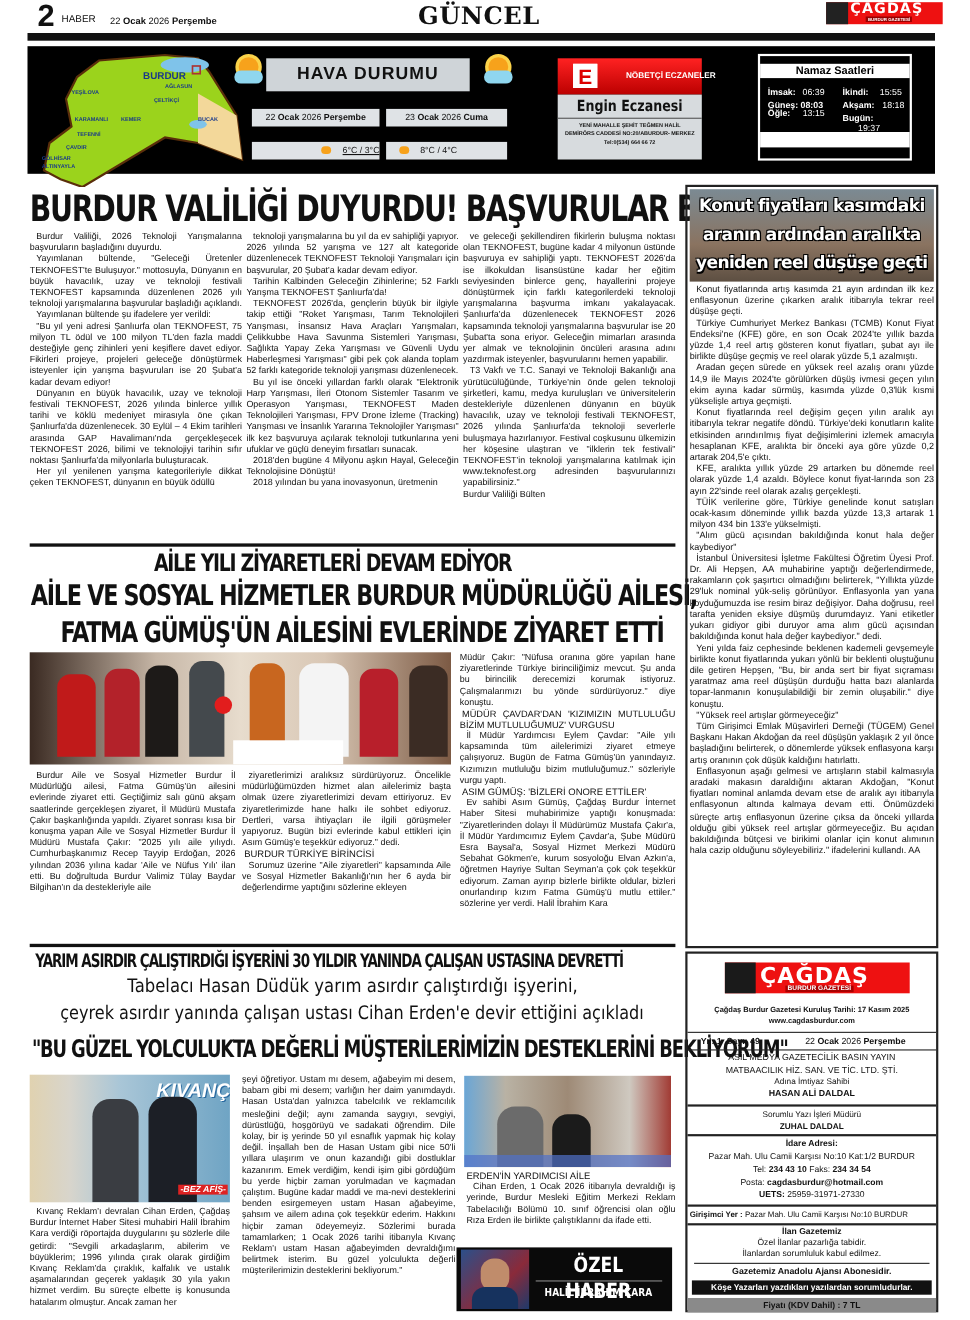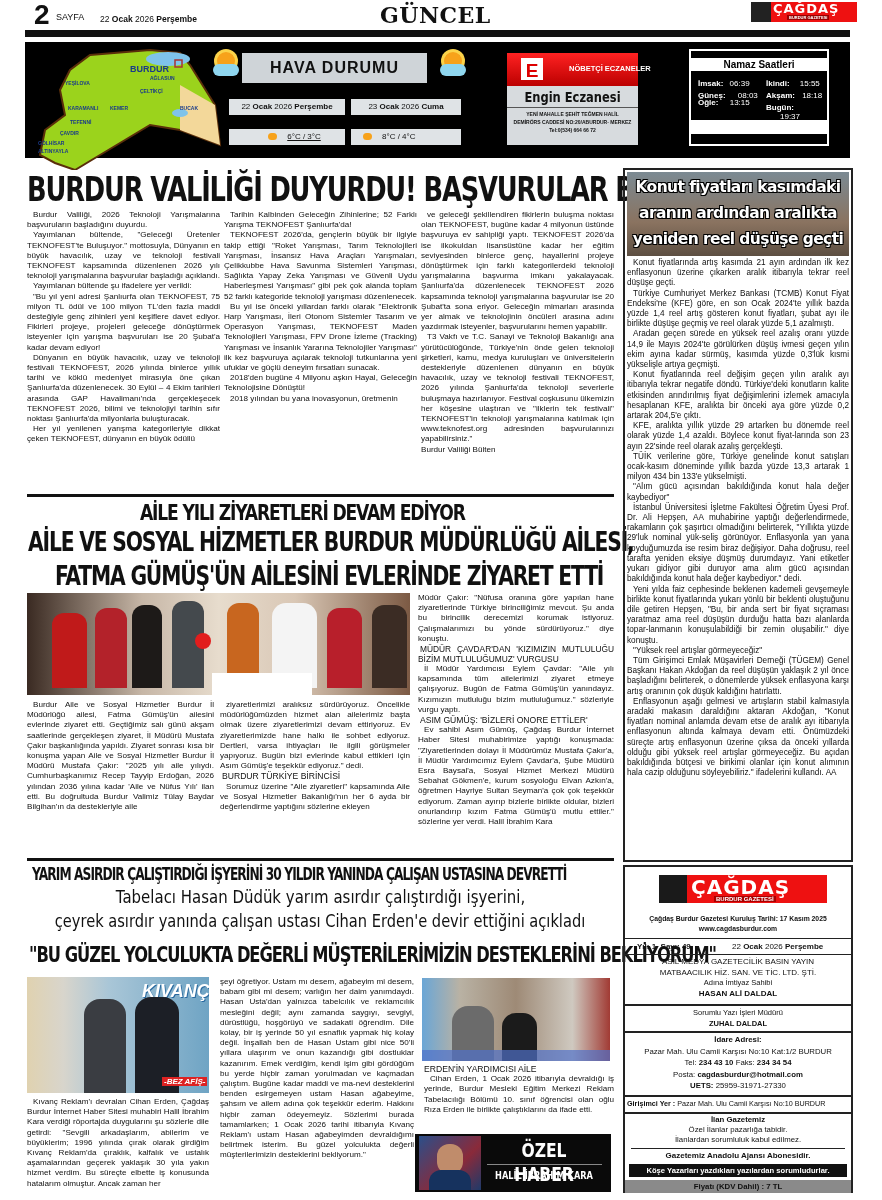--- a/index.html
+++ b/index.html
@@ -20,21 +20,21 @@
   #section { left: 380px; top: 2px; font-family: "DejaVu Serif", serif; font-weight: bold; font-size: 22px; letter-spacing: 0.5px; }
   .logo { position: absolute; background: #e11; color: #fff; font-weight: bold; text-align: center; }
   #hava { left: 242px; top: 53px; width: 185px; height: 30px; background: #cfd4d8; font-weight: bold; font-size: 16px; text-align: center; line-height: 30px; letter-spacing: 1px; }
   .wbox { position: absolute; background: #dfe3e6; font-size: 8px; text-align: center; }
   .nz-row { position: absolute; font-size: 8px; color: #fff; font-weight: bold; }
 </style>
 </head>
 <body>
 
 <div class="abs" id="page-num">2</div>
-<div class="abs" id="sayfa">SAYFA</div>
+<div class="abs" id="sayfa">HABER</div>
 <div class="abs" id="hdr-date">
   <span>22</span>
   <b>Ocak</b>
   <span>2026</span>
   <b>Perşembe</b>
 </div>
 <div class="abs" id="section">GÜNCEL</div>
 <div class="logo" style="left:751px;top:2px;width:106px;height:20px;">
   <div style="position:absolute;left:0;top:0;width:20px;height:20px;background:#222;"></div>
   <div style="position:absolute;left:22px;top:-1px;font-size:13px;letter-spacing:1px;font-family:'DejaVu Sans',sans-serif;">ÇAĞDAŞ</div>
@@ -69,21 +69,21 @@
 <div class="abs" style="left:440px;top:50px;width:26px;height:32px;">
   <div style="position:absolute;left:4px;top:2px;width:18px;height:18px;border-radius:50%;background:#f7a21b;box-shadow:0 0 0 3px #fbd34a;"></div>
   <div style="position:absolute;left:0;top:14px;width:26px;height:12px;border-radius:8px;background:#8fd6ef;"></div>
 </div>
 <div class="wbox" style="left:229px;top:99px;width:116px;height:16px;line-height:16px;">
   <span>22</span> <b>Ocak</b> <span>2026</span> <b>Perşembe</b>
 </div>
 <div class="wbox" style="left:351px;top:99px;width:110px;height:16px;line-height:16px;">
   <span>23</span> <b>Ocak</b> <span>2026</span> <b>Cuma</b>
 </div>
-<div class="wbox" style="left:229px;top:129px;width:116px;height:16px;line-height:16px;text-align:center;padding-left:15px;text-decoration:underline;">
+<div class="wbox" style="left:229px;top:129px;width:116px;height:16px;line-height:16px;text-align:right;padding-left:15px;text-decoration:underline;">
   <span style="display:inline-block;width:9px;height:7px;border-radius:4px;background:#f7a21b;vertical-align:middle;margin-right:10px;"></span><span>6°C / 3°C</span>
 </div>
 <div class="wbox" style="left:351px;top:129px;width:110px;height:16px;line-height:16px;text-align:left;padding-left:12px;">
   <span style="display:inline-block;width:9px;height:7px;border-radius:4px;background:#f7a21b;vertical-align:middle;margin-right:10px;"></span><span>8°C / 4°C</span>
 </div>
 
 <div class="abs" style="left:507px;top:53px;width:131px;height:33px;background:linear-gradient(#f22,#b00);">
   <div style="position:absolute;left:14px;top:5px;width:22px;height:22px;background:#fff;color:#d00;font-weight:bold;font-size:19px;text-align:center;line-height:22px;border:2px solid #fff;">E</div>
   <div style="position:absolute;left:62px;top:11px;font-size:7.5px;font-weight:bold;color:#fff;white-space:nowrap;">NÖBETÇİ ECZANELER</div>
 </div>
@@ -91,38 +91,39 @@
   <div style="font-size:14px;font-weight:bold;font-family:'DejaVu Sans',sans-serif;transform:scaleX(0.82);margin-top:3px;white-space:nowrap;">Engin Eczanesi</div>
   <div style="border-top:1px solid #555;margin:2px 0;"></div>
   <div style="font-size:5px;font-weight:bold;line-height:8px;">YENİ MAHALLE ŞEHİT TEĞMEN HALİL</div>
   <div style="font-size:5px;font-weight:bold;line-height:8px;">DEMİRÖRS CADDESİ NO:20/ABURDUR- MERKEZ</div>
   <div style="font-size:5px;font-weight:bold;line-height:8px;">Tel:0(534) 664 66 72</div>
 </div>
 
 <div class="abs" style="left:689px;top:49px;width:140px;height:97px;background:#000;border:2px solid #fff;">
   <div style="position:absolute;left:0;right:0;top:7px;height:13px;background:#fff;color:#000;font-weight:bold;font-size:10px;text-align:center;line-height:13px;">Namaz Saatleri</div>
   <div class="nz-row" style="left:7px;top:28px;"><span>İmsak:</span> <span style="margin-left:4px;font-weight:normal">06:39</span></div>
-  <div class="nz-row" style="left:7px;top:40px;"><span>Güneş:</span> <span style="margin-left:10px;font-weight:normal">08:03</span></div>
+  <div class="nz-row" style="left:7px;top:40px;"><span>Güneş:</span> <span style="margin-left:0;font-weight:bold">08:03</span></div>
   <div class="nz-row" style="left:7px;top:47px;"><span>Öğle:</span> <span style="margin-left:9px;font-weight:normal">13:15</span></div>
   <div class="nz-row" style="left:75px;top:28px;"><span>İkindi:</span> <span style="margin-left:8px;font-weight:normal">15:55</span></div>
   <div class="nz-row" style="left:75px;top:40px;"><span>Akşam:</span> <span style="margin-left:5px;font-weight:normal">18:18</span></div>
   <div class="nz-row" style="left:75px;top:52px;"><span>Bugün:</span> <span style="margin-left:14px;font-weight:normal">19:37</span></div>
   <div style="position:absolute;left:0;right:0;bottom:10px;height:14px;background:#fff;"></div>
 </div>
 
 <div class="abs headline" style="left:27px;top:172px;font-size:33px;line-height:36px;">BURDUR VALİLİĞİ DUYURDU! BAŞVURULAR BAŞLADI</div>
 <div class="col p" style="left:27px;top:210px;width:193px;">
   <p>Burdur Valiliği, 2026 Teknoloji Yarışmalarına başvuruların başladığını duyurdu.</p>
   <p>Yayımlanan bültende, "Geleceği Üretenler TEKNOFEST'te Buluşuyor." mottosuyla, Dünyanın en büyük havacılık, uzay ve teknoloji festivali TEKNOFEST kapsamında düzenlenen 2026 yılı teknoloji yarışmalarına başvurular başladığı açıklandı.</p>
   <p><b>Yayımlanan bültende şu ifadelere yer verildi:</b></p>
   <p>"Bu yıl yeni adresi Şanlıurfa olan TEKNOFEST, 75 milyon TL ödül ve 100 milyon TL'den fazla maddi desteğiyle genç zihinleri yeni keşiflere davet ediyor. Fikirleri projeye, projeleri geleceğe dönüştürmek isteyenler için yarışma başvuruları ise 20 Şubat'a kadar devam ediyor!</p>
   <p>Dünyanın en büyük havacılık, uzay ve teknoloji festivali TEKNOFEST, 2026 yılında binlerce yıllık tarihi ve köklü medeniyet mirasıyla öne çıkan Şanlıurfa'da düzenlenecek. 30 Eylül – 4 Ekim tarihleri arasında GAP Havalimanı'nda gerçekleşecek TEKNOFEST 2026, bilimi ve teknolojiyi tarihin sıfır noktası Şanlıurfa'da milyonlarla buluşturacak.</p>
   <p>Her yıl yenilenen yarışma kategorileriyle dikkat çeken TEKNOFEST, dünyanın en büyük ödüllü</p>
 </div>
 <div class="col p" style="left:224px;top:210px;width:193px;">
+  <p>teknoloji yarışmalarına bu yıl da ev sahipliği yapıyor. 2026 yılında 52 yarışma ve 127 alt kategoride düzenlenecek TEKNOFEST Teknoloji Yarışmaları için başvurular, 20 Şubat'a kadar devam ediyor.</p>
   <p><b>Tarihin Kalbinden Geleceğin Zihinlerine; 52 Farklı Yarışma TEKNOFEST Şanlıurfa'da!</b></p>
   <p>TEKNOFEST 2026'da, gençlerin büyük bir ilgiyle takip ettiği "Roket Yarışması, Tarım Teknolojileri Yarışması, İnsansız Hava Araçları Yarışmaları, Çelikkubbe Hava Savunma Sistemleri Yarışması, Sağlıkta Yapay Zeka Yarışması ve Güvenli Uydu Haberleşmesi Yarışması" gibi pek çok alanda toplam 52 farklı kategoride teknoloji yarışması düzenlenecek.</p>
   <p>Bu yıl ise önceki yıllardan farklı olarak "Elektronik Harp Yarışması, İleri Otonom Sistemler Tasarım ve Operasyon Yarışması, TEKNOFEST Maden Teknolojileri Yarışması, FPV Drone İzleme (Tracking) Yarışması ve İnsanlık Yararına Teknolojiler Yarışması" ilk kez başvuruya açılarak teknoloji tutkunlarına yeni ufuklar ve güçlü deneyim fırsatları sunacak.</p>
   <p><b>2018'den bugüne 4 Milyonu aşkın Hayal, Geleceğin Teknolojisine Dönüştü!</b></p>
   <p>2018 yılından bu yana inovasyonun, üretmenin</p>
 </div>
 <div class="col p" style="left:421px;top:210px;width:193px;">
   <p>ve geleceği şekillendiren fikirlerin buluşma noktası olan TEKNOFEST, bugüne kadar 4 milyonun üstünde başvuruya ev sahipliği yaptı. TEKNOFEST 2026'da ise ilkokuldan lisansüstüne kadar her eğitim seviyesinden binlerce genç, hayallerini projeye dönüştürmek için farklı kategorilerdeki teknoloji yarışmalarına başvurma imkanı yakalayacak. Şanlıurfa'da düzenlenecek TEKNOFEST 2026 kapsamında teknoloji yarışmalarına başvurular ise 20 Şubat'ta sona eriyor. Geleceğin mimarları arasında yer almak ve teknolojinin öncüleri arasına adını yazdırmak isteyenler, başvurularını hemen yapabilir.</p>
   <p>T3 Vakfı ve T.C. Sanayi ve Teknoloji Bakanlığı ana yürütücülüğünde, Türkiye'nin önde gelen teknoloji şirketleri, kamu, medya kuruluşları ve üniversitelerin destekleriyle düzenlenen dünyanın en büyük havacılık, uzay ve teknoloji festivali TEKNOFEST, 2026 yılında Şanlıurfa'da teknoloji severlerle buluşmaya hazırlanıyor. Festival coşkusunu ülkemizin her köşesine ulaştıran ve "ilklerin tek festivali" TEKNOFEST'in teknoloji yarışmalarına katılmak için www.teknofest.org adresinden başvurularınızı yapabilirsiniz."</p>
   <p style="text-indent:0"><b>Burdur Valiliği Bülten</b></p>

